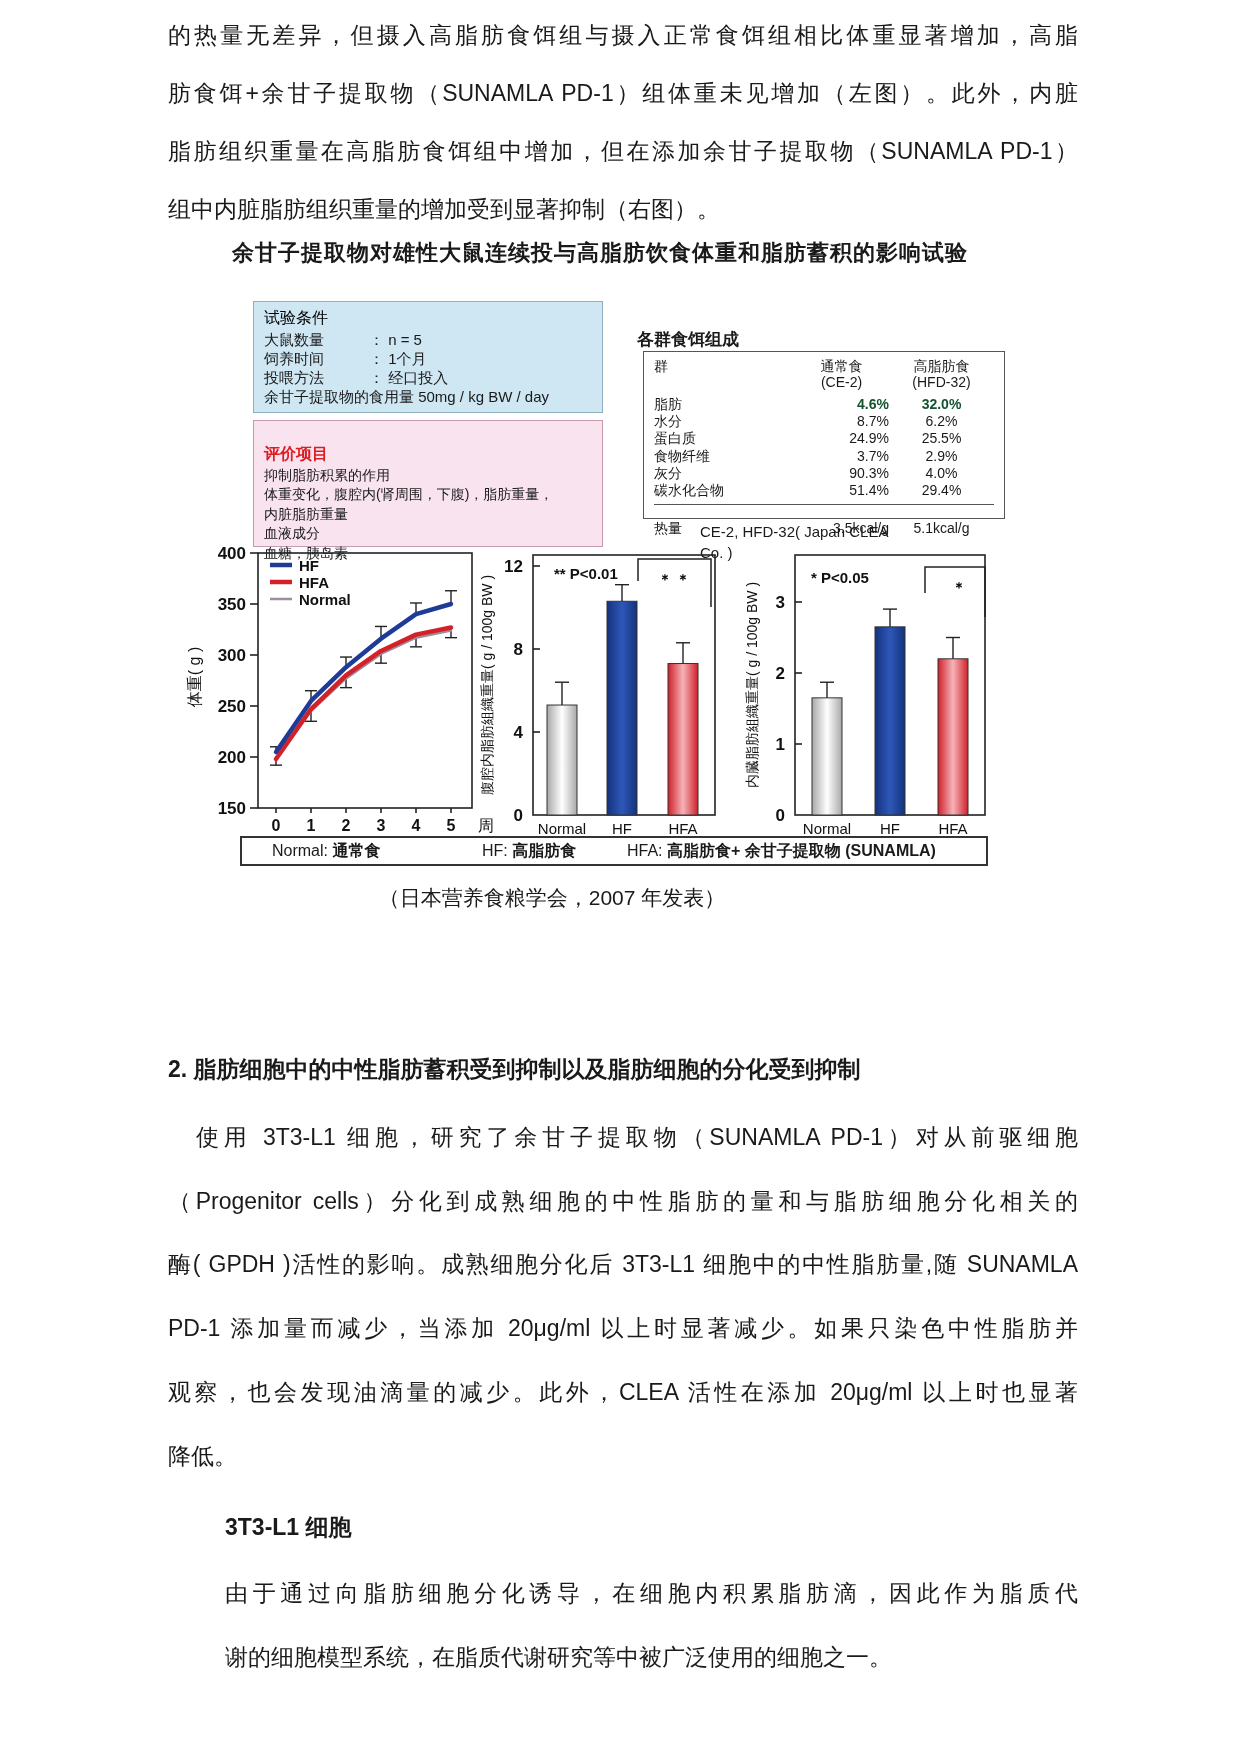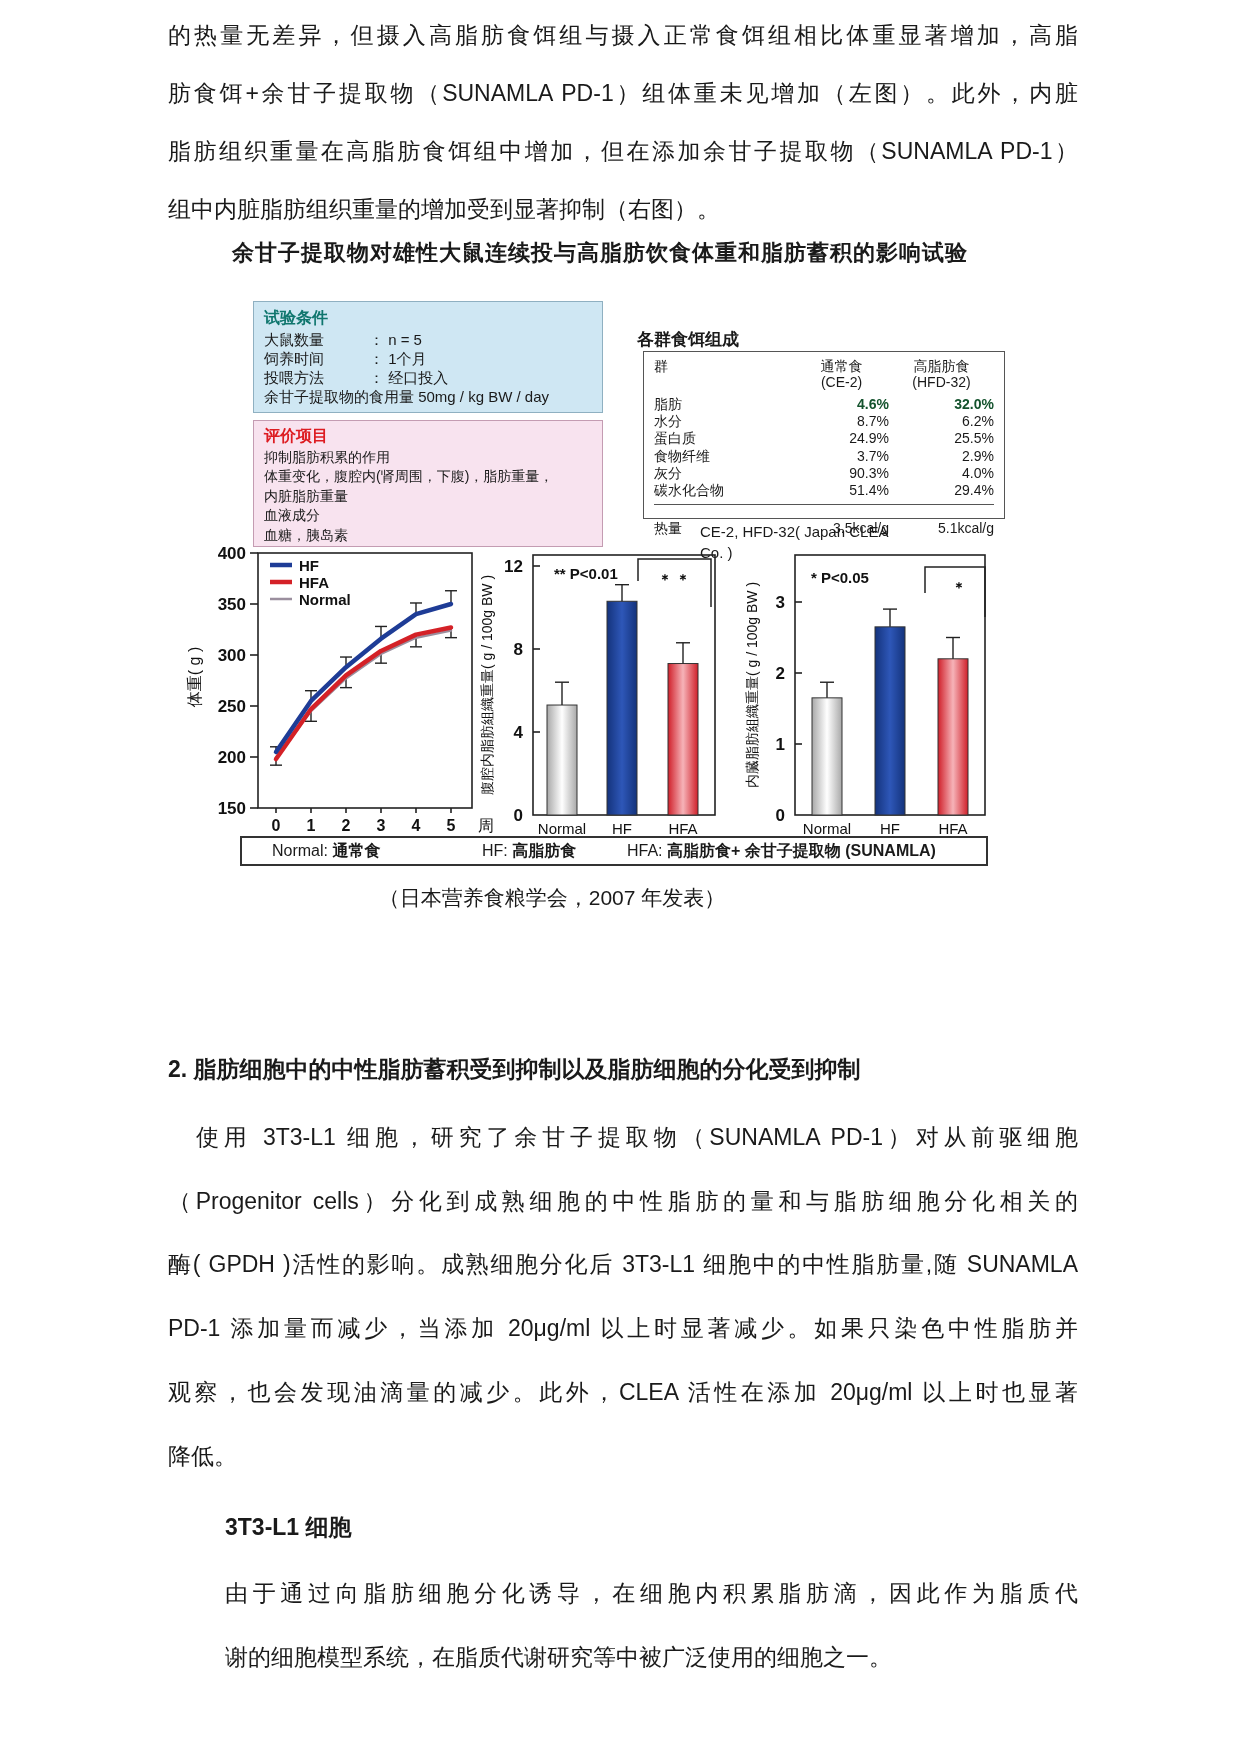--- a/index.html
+++ b/index.html
@@ -5,34 +5,34 @@
   html,body{margin:0;padding:0;background:#888;}
   #page{position:relative;width:1240px;height:1754px;background:#ffffff;margin:0 auto;
         font-family:"Liberation Sans","DejaVu Sans",sans-serif;color:#1a1a1a;overflow:hidden;}
   .abs{position:absolute;}
   .bodyline{font-size:23px;line-height:30px;white-space:nowrap;}
   .jline{white-space:normal;text-align:justify;text-align-last:justify;}
   .bold{font-weight:bold;}
   
   #cond-box{left:253px;top:301px;width:350px;height:112px;background:#cfe7f3;border:1px solid #8fb0c1;
             padding:6px 10px;box-sizing:border-box;font-size:15px;line-height:19px;}
-  #cond-box .box-title{font-size:16px;font-weight:bold;color:#0f766e;margin-bottom:3px;}
+  #cond-box .box-title{font-size:16px;font-weight:normal;color:#000000;margin-bottom:3px;}
   .cond-row{display:flex;}
   .cond-row .cl{width:105px;}
   #eval-box{left:253px;top:420px;width:350px;height:127px;background:#f8e3ef;border:1px solid #c49cb2;
-            padding:5px 10px;box-sizing:border-box;font-size:14px;line-height:19.5px;}
+            padding:23px 10px;box-sizing:border-box;font-size:14px;line-height:19.5px;}
   #eval-box .box-title{font-size:16px;font-weight:bold;color:#dd1c22;margin-bottom:2px;}
   
   #diet-title{left:637px;top:328px;font-size:17px;font-weight:bold;}
   #diet-table{left:643px;top:351px;width:362px;height:168px;border:1.5px solid #555;
               box-sizing:border-box;padding:4px 10px;font-size:14px;}
   .drow{display:flex;line-height:17.2px;}
   .dc1{width:140px;text-align:left;}
   .dc2{width:95px;text-align:right;}
-  .dc3{width:105px;text-align:right;}
+  .dc3{width:105px;text-align:center;}
   .dhead{line-height:16px;margin-bottom:6px;margin-top:2px;}
   .dhead .dc2,.dhead .dc3{text-align:center;}
   .red{color:#14532d;font-weight:bold;}
   .denergy{border-top:1px solid #555;margin-top:5px;padding-top:15px;}
   #diet-footnote{left:700px;top:521px;width:240px;font-size:15px;line-height:21px;}
   
   #legend-bar{left:240px;top:836px;width:748px;height:30px;border:2px solid #333;box-sizing:border-box;
               font-size:16px;line-height:26px;}
   #legend-bar .li{position:absolute;white-space:nowrap;}
   #legend-bar .lkey{font-weight:normal;}

